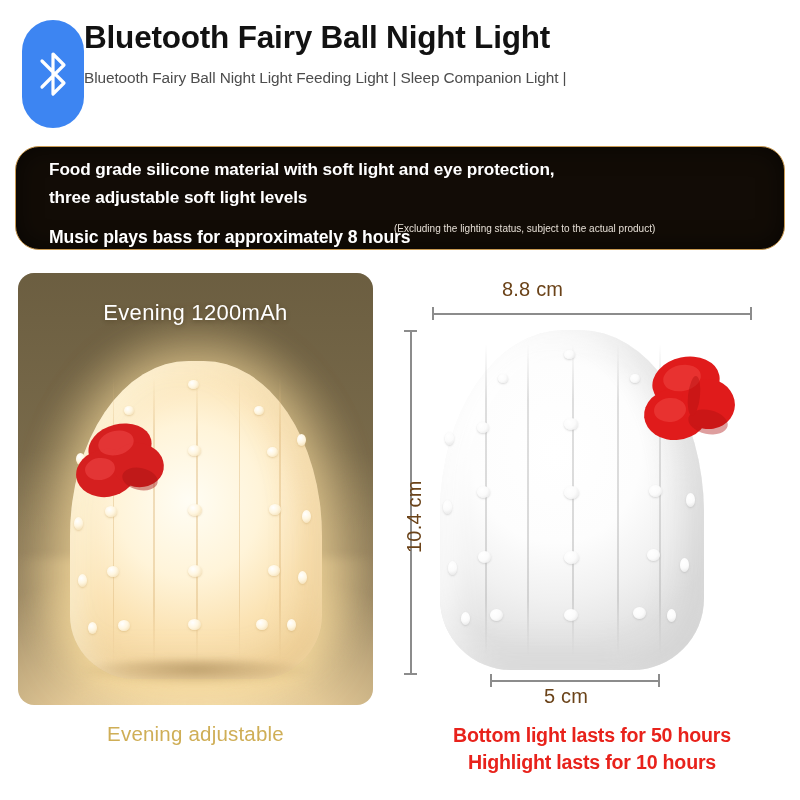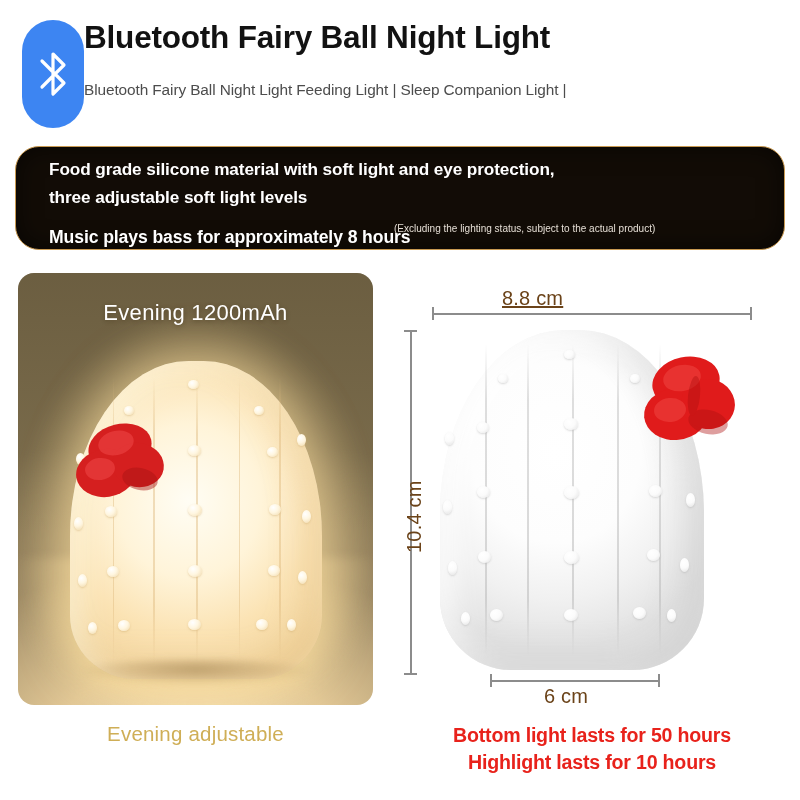--- a/index.html
+++ b/index.html
@@ -41,21 +41,21 @@
   }
   .product-title {
     font-size: 31.5px;
     font-weight: 700;
     color: #121212;
     letter-spacing: -0.2px;
     line-height: 42px;
     white-space: nowrap;
   }
   .subtitle-lines {
-    margin-top: 19px;
+    margin-top: 7px;
   }
   .subtitle-line {
     font-size: 15.4px;
     color: #4d4d4d;
     line-height: 25px;
     letter-spacing: -0.1px;
     white-space: nowrap;
   }
 
   
@@ -429,32 +429,32 @@
       <div class="dot" style="left:3%;   top:68%;  width:9px;  height:14px;"></div>
       <div class="dot" style="left:91%;  top:67%;  width:9px;  height:14px;"></div>
       <div class="dot" style="left:47%;  top:82%;  width:14px; height:12px;"></div>
       <div class="dot" style="left:19%;  top:82%;  width:13px; height:12px;"></div>
       <div class="dot" style="left:73%;  top:81.5%;width:13px; height:12px;"></div>
       <div class="dot" style="left:8%;   top:83%;  width:9px;  height:13px;"></div>
       <div class="dot" style="left:86%;  top:82%;  width:9px;  height:13px;"></div>
     </div>
   </div>
 
-  <div class="dim-label" style="left:110px; top:14px;text-decoration:underline;">8.8 cm</div>
+  <div class="dim-label" style="left:110px; top:5px;">8.8 cm</div>
   <div class="dim-line-h" style="left:40px; top:40px; width:320px;"></div>
   <div class="tick-v" style="left:40px; top:34px;"></div>
   <div class="tick-v" style="left:358px; top:34px;"></div>
 
   <div class="dim-line-v" style="left:18px; top:57px; height:345px;"></div>
   <div class="tick-h" style="left:12px; top:57px;"></div>
   <div class="tick-h" style="left:12px; top:400px;"></div>
   <div class="dim-label-vertical" style="left:11px; top:280px;">10.4 cm</div>
 
   <div class="dim-line-h" style="left:98px; top:407px; width:170px;"></div>
   <div class="tick-v" style="left:98px; top:401px;"></div>
   <div class="tick-v" style="left:266px; top:401px;"></div>
-  <div class="dim-label" style="left:152px; top:412px;">6 cm</div>
+  <div class="dim-label" style="left:152px; top:412px;">5 cm</div>
 </div>
 
 <div class="caption-right">
   <div>Bottom light lasts for 50 hours</div>
   <div>Highlight lasts for 10 hours</div>
 </div>
 
 </body></html>

